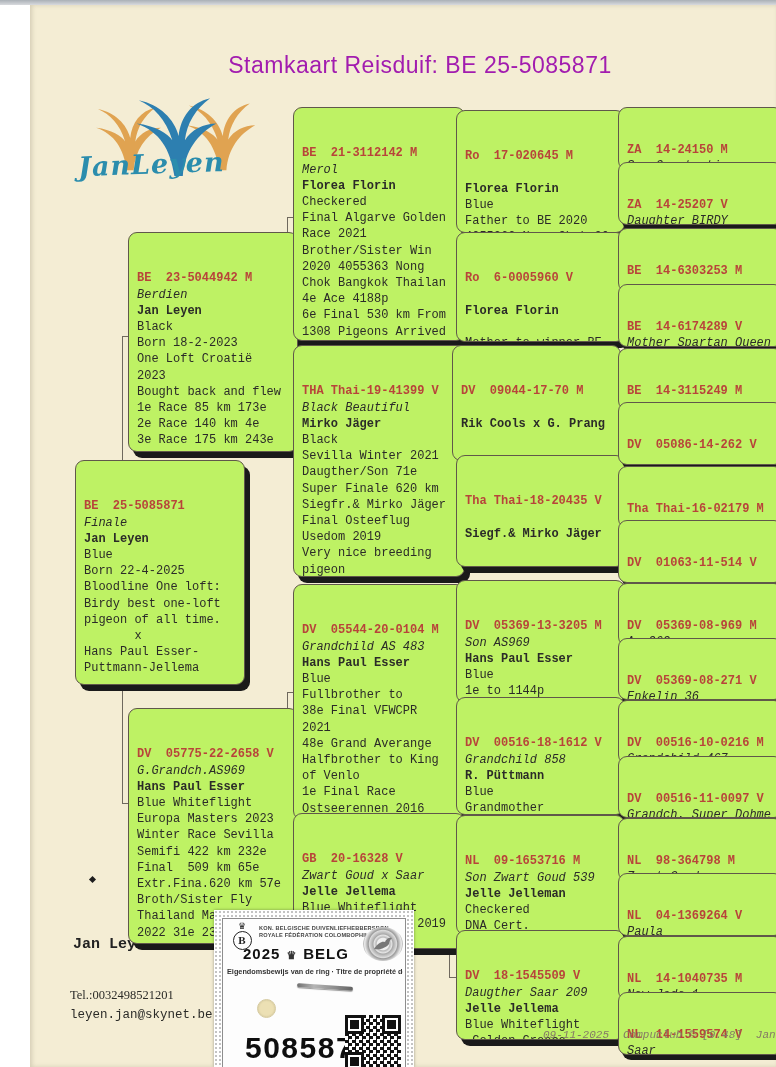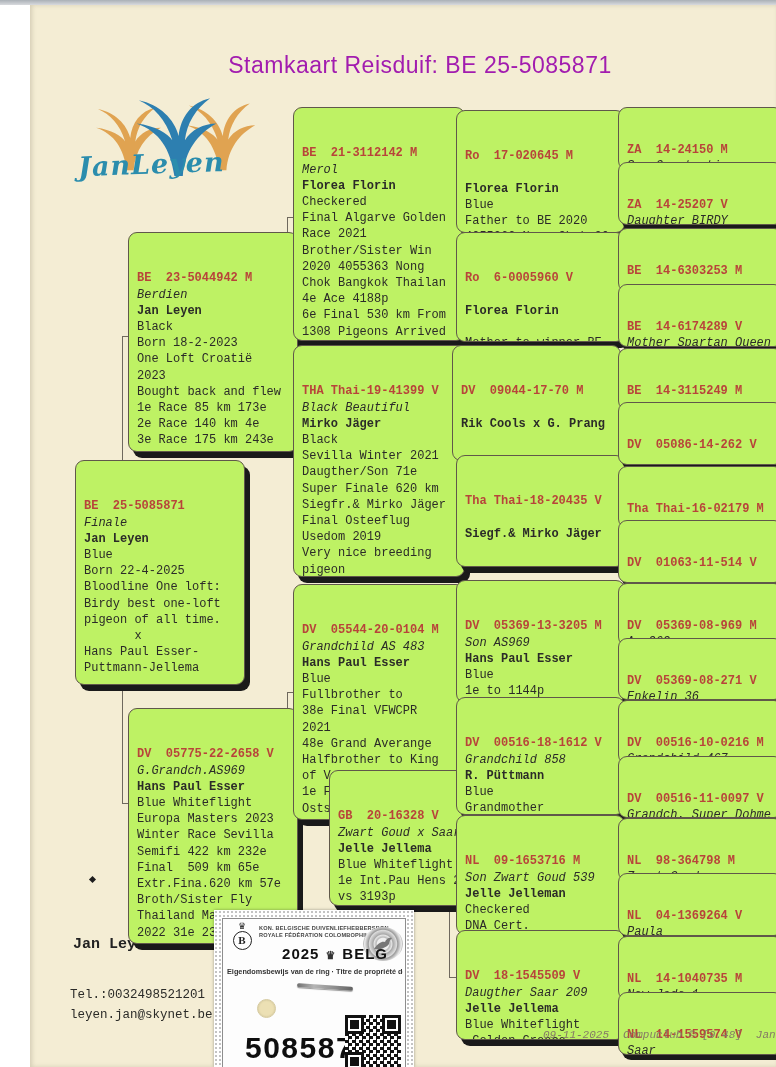--- a/index.html
+++ b/index.html
@@ -26,21 +26,21 @@
   
   #loft-logo{position:absolute;left:72px;top:90px;width:190px;height:100px;z-index:2;}
   #logo-script{position:absolute;left:78px;top:148px;width:180px;
         font-family:"DejaVu Serif",serif;font-style:italic;font-weight:bold;
         font-size:27px;color:#2b8dad;transform:rotate(-2deg);letter-spacing:1px;z-index:3;}
   
   #contact-name{position:absolute;left:73px;top:936px;
         font-family:"Liberation Mono","DejaVu Sans Mono",monospace;
         font-size:15px;font-weight:bold;color:#222;}
   #contact-tel{position:absolute;left:70px;top:988px;
-        font-family:Liberation Mono, monospace;font-size:12.5px;color:#2b2b28;}
+        font-family:Liberation Serif, serif;font-size:12.5px;color:#2b2b28;}
   #contact-email{position:absolute;left:70px;top:1008px;
         font-family:"Liberation Mono","DejaVu Sans Mono",monospace;font-size:12.5px;color:#2b2b28;}
   #speck{position:absolute;left:90px;top:877px;width:5px;height:5px;background:#1d1d1d;
         transform:rotate(45deg);}
   
   #footer{position:absolute;left:543px;top:1029px;width:240px;white-space:nowrap;
         font-family:"Liberation Mono","DejaVu Sans Mono",monospace;font-style:italic;
         font-size:11px;color:#857a66;z-index:3;}
   #footer span{margin-right:14px;}
   
@@ -51,21 +51,21 @@
   #sticker-card{position:absolute;left:8px;top:8px;right:8px;bottom:0;
         background:#fdfdfd;border:1px solid #8d8d8d;border-bottom:none;overflow:hidden;}
   #fed1,#fed2{position:absolute;left:36px;width:130px;white-space:nowrap;overflow:hidden;
         font-size:5.6px;font-weight:bold;color:#444;letter-spacing:.2px;}
   #fed1{top:6px;} #fed2{top:13px;}
   #crown-b{position:absolute;left:6px;top:3px;width:26px;text-align:center;color:#222;}
   #crown-b .crown{font-size:9px;line-height:8px;display:block;}
   #crown-b .bcircle{display:inline-block;width:17px;height:17px;border:1.6px solid #222;
         border-radius:50%;font-size:11px;font-weight:bold;line-height:17px;
         font-family:"Liberation Serif",serif;}
-  #year-country{position:absolute;left:20px;top:26px;width:145px;text-align:right;
+  #year-country{position:absolute;left:20px;top:26px;width:145px;text-align:left;
         font-size:15px;font-weight:bold;color:#111;letter-spacing:1px;white-space:nowrap;}
   #year-country .mini-crown{font-size:11px;color:#333;margin:0 6px;}
   #stamp{position:absolute;right:2px;top:8px;width:40px;height:34px;border-radius:50%;
         background:radial-gradient(circle,#efefef 22%,#b9b9b9 26%,#e6e6e6 34%,#a9a9a9 38%,#dcdcdc 52%,#9c9c9c 56%,#ececec 70%,#c0c0c0 74%,#f2f2f2 80%);}
   #stamp svg{position:absolute;left:9px;top:8px;}
   #ownership{position:absolute;left:4px;top:48px;width:176px;white-space:nowrap;overflow:hidden;
         font-size:7.3px;font-weight:bold;color:#333;}
   #staple{position:absolute;left:74px;top:66px;width:56px;height:4px;border-radius:2px;
         background:linear-gradient(90deg,#6f6f6f,#b5b5b5 30%,#8a8a8a 70%,#636363);
         transform:rotate(4deg);box-shadow:0 1px 1px rgba(0,0,0,.4);}
@@ -183,21 +183,21 @@
 38e Final VFWCPR
 2021
 48e Grand Averange
 Halfbrother to King
 of Venlo
 1e Final Race
 Ostseerennen 2016
 436 km v s 1194p
 Very hard race</span>
 </div>
-<div class="box" style="left:293px;top:770px;width:159px;height:126px;margin-left:36px;">
+<div class="box" style="left:293px;top:813px;width:159px;height:126px;">
   <span class="ring">GB  20-16328 V</span><span class="bname">Zwart Goud x Saar</span><span class="fancier">Jelle Jellema</span><span class="details">Blue Whiteflight
 1e Int.Pau Hens 2019
 vs 3193p
 2e Int. Pau 2019</span>
 </div>
 
 <div class="box" style="left:456px;top:110px;width:156px;height:113px;">
   <span class="ring">Ro  17-020645 M</span><span class="bname"></span><span class="fancier">Florea Florin</span><span class="details">Blue
 Father to BE 2020
 4055363 Nong Chok 20</span>

